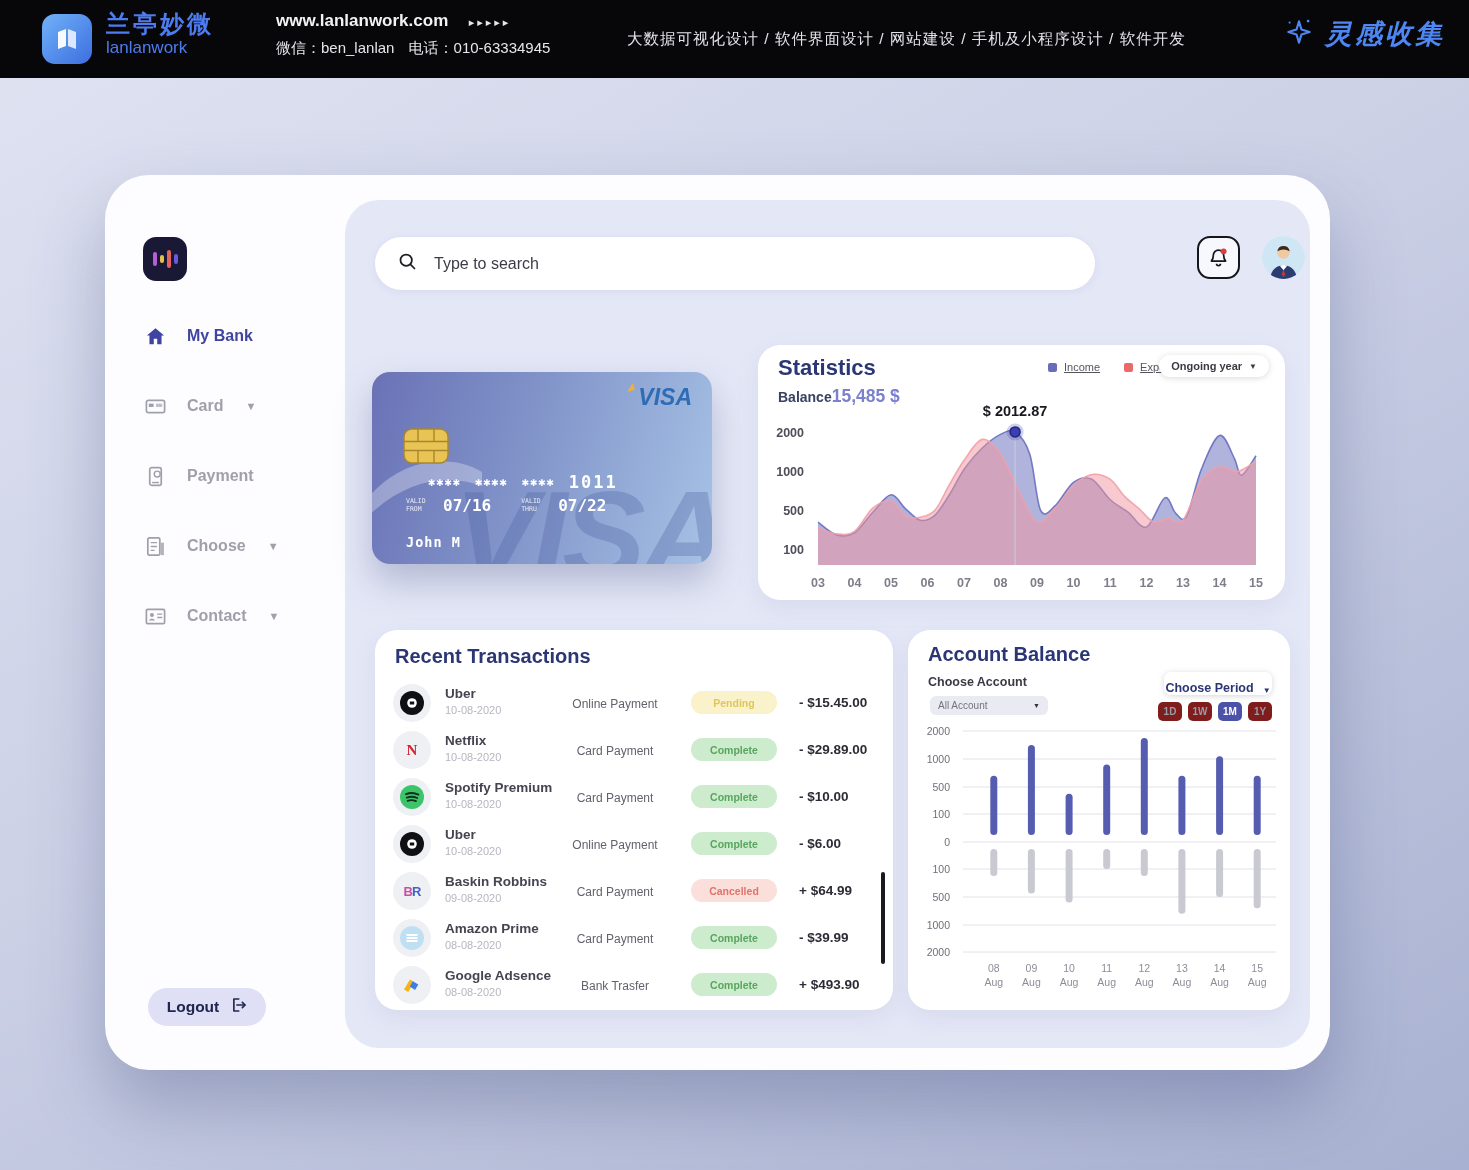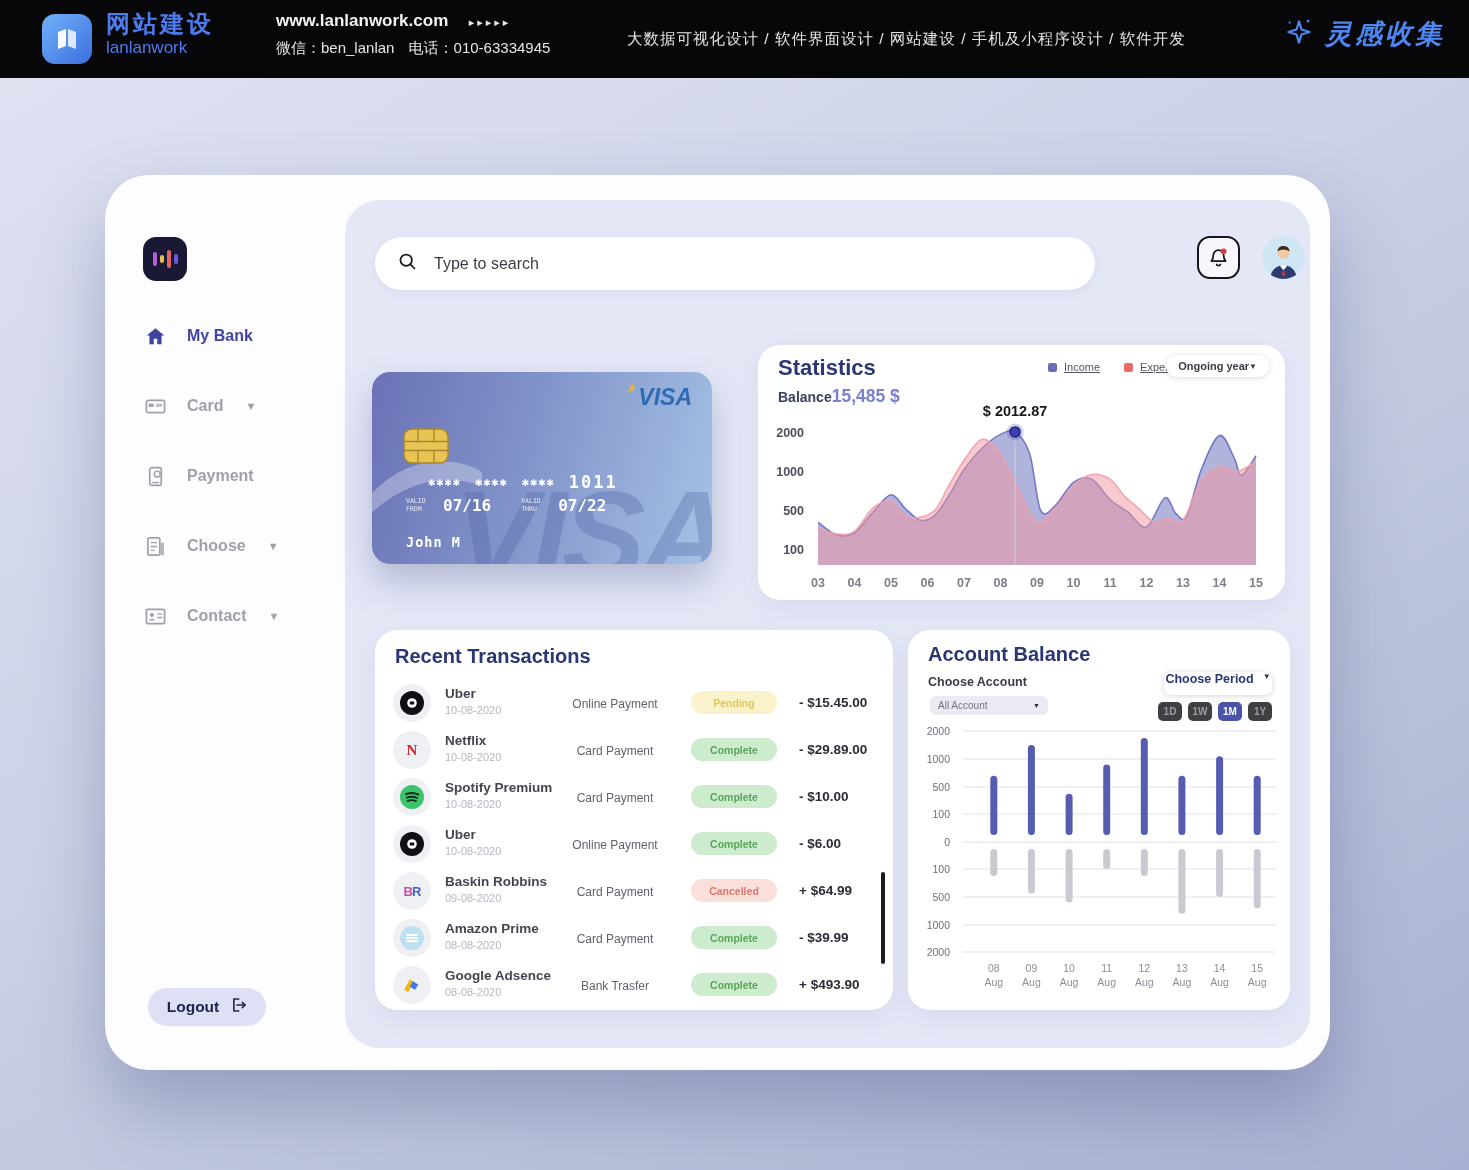--- a/index.html
+++ b/index.html
@@ -70,21 +70,21 @@
   .panel{position:absolute;background:#fff;border-radius:22px;box-shadow:0 8px 22px rgba(120,130,180,.12);}
   .stats{left:653px;top:170px;width:527px;height:255px;}
   .stats-title{position:absolute;left:20px;top:10px;font-size:22px;font-weight:bold;color:#2b3674;text-align:right;}
   .balance-row{position:absolute;left:20px;top:41px;display:flex;align-items:baseline;}
   .balance-label{font-size:14px;font-weight:bold;color:#3a4164;}
   .balance-value{font-size:17.5px;font-weight:bold;color:#7b80cf;}
   .legend{position:absolute;left:290px;top:16px;display:flex;gap:24px;}
   .legend-item{display:flex;align-items:center;gap:7px;font-size:11px;color:#55555f;text-decoration:underline;}
   .legend-sq{width:9px;height:9px;border-radius:2px;}
   .period-pill{position:absolute;right:16px;top:10px;background:#fff;border-radius:14px;padding:5px 12px;font-size:11px;
-    font-weight:bold;color:#3a3a44;box-shadow:0 1px 6px rgba(0,0,0,.15);display:flex;align-items:center;gap:0;cursor:pointer;}
+    font-weight:bold;color:#3a3a44;box-shadow:0 1px 6px rgba(0,0,0,.15);display:flex;align-items:center;gap:7px;cursor:pointer;}
   .stats svg, .acct svg{position:absolute;left:0;}
   .stats svg{top:55px;}
   
   .trans{left:270px;top:455px;width:518px;height:380px;}
   .trans-title{position:absolute;left:20px;top:15px;font-size:20px;font-weight:bold;color:#2b3674;}
   .t-rows{position:absolute;left:0;top:50px;width:100%;}
   .t-row{position:relative;height:47px;}
   .t-icon{position:absolute;left:18px;top:4px;width:38px;height:38px;border-radius:50%;background:#eef0f4;
     display:flex;align-items:center;justify-content:center;}
   .t-namewrap{position:absolute;left:70px;top:6px;width:130px;}
@@ -98,40 +98,40 @@
   .cancelled{background:#fadfdb;color:#e1746b;}
   .t-amount{position:absolute;left:424px;top:15px;font-size:13.5px;font-weight:bold;color:#2c2c36;white-space:nowrap;}
   .scrollbar{position:absolute;right:8px;top:242px;width:4px;height:92px;background:#1a1a1e;border-radius:2px;cursor:pointer;}
   
   .acct{left:803px;top:455px;width:382px;height:380px;}
   .acct-title{position:absolute;left:20px;top:13px;font-size:20px;font-weight:bold;color:#2b3674;}
   .choose-acct-label{position:absolute;left:20px;top:45px;font-size:12.5px;font-weight:bold;color:#3a3a46;}
   .acct-select{position:absolute;left:22px;top:66px;width:118px;height:19px;background:#e9eaf2;border-radius:6px;
     display:flex;align-items:center;justify-content:space-between;padding:0 8px;font-size:10px;color:#74747e;cursor:pointer;}
   .period-select{position:absolute;right:18px;top:42px;width:108px;height:23px;background:#fff;border-radius:7px;
-    box-shadow:0 1px 6px rgba(0,0,0,.16);display:flex;align-items:flex-start;justify-content:center;gap:9px;
+    box-shadow:0 1px 6px rgba(0,0,0,.16);display:flex;align-items:flex-end;justify-content:center;gap:9px;
     font-size:12.5px;font-weight:bold;color:#2b3674;cursor:pointer;}
   .period-btns{position:absolute;right:18px;top:72px;display:flex;gap:6px;}
-  .p-btn{width:24px;height:19px;border-radius:5px;background:#404040;color:#9b9ba8;font-size:10px;font-weight:bold;
+  .p-btn{width:24px;height:19px;border-radius:5px;background:#7f1d1d;color:#9b9ba8;font-size:10px;font-weight:bold;
     display:flex;align-items:center;justify-content:center;cursor:pointer;}
   .p-btn.active{background:#4b52a8;color:#fff;}
   .acct svg{top:95px;}
 </style>
 </head>
 <body>
 
 <header class="banner">
   <div class="banner-logo">
     <svg width="30" height="30" viewBox="0 0 30 30">
       <path d="M6 8 L14 5 V22 L6 25 Z" fill="#ffffff" opacity=".95"></path>
       <path d="M24 8 L16 5 V22 L24 25 Z" fill="#dbe8ff"></path>
     </svg>
   </div>
   <div class="brand-block">
-    <div class="brand-cn">网站建设</div>
+    <div class="brand-cn">兰亭妙微</div>
     <div class="brand-en">lanlanwork</div>
   </div>
   <div class="contact-block">
     <div>
       <span class="site">www.lanlanwork.com</span>
       <span class="arrows">▸▸▸▸▸</span>
     </div>
     <div class="contact-row">
       <span>微信：ben_lanlan</span>
       <span class="phone">电话：010-63334945</span>

